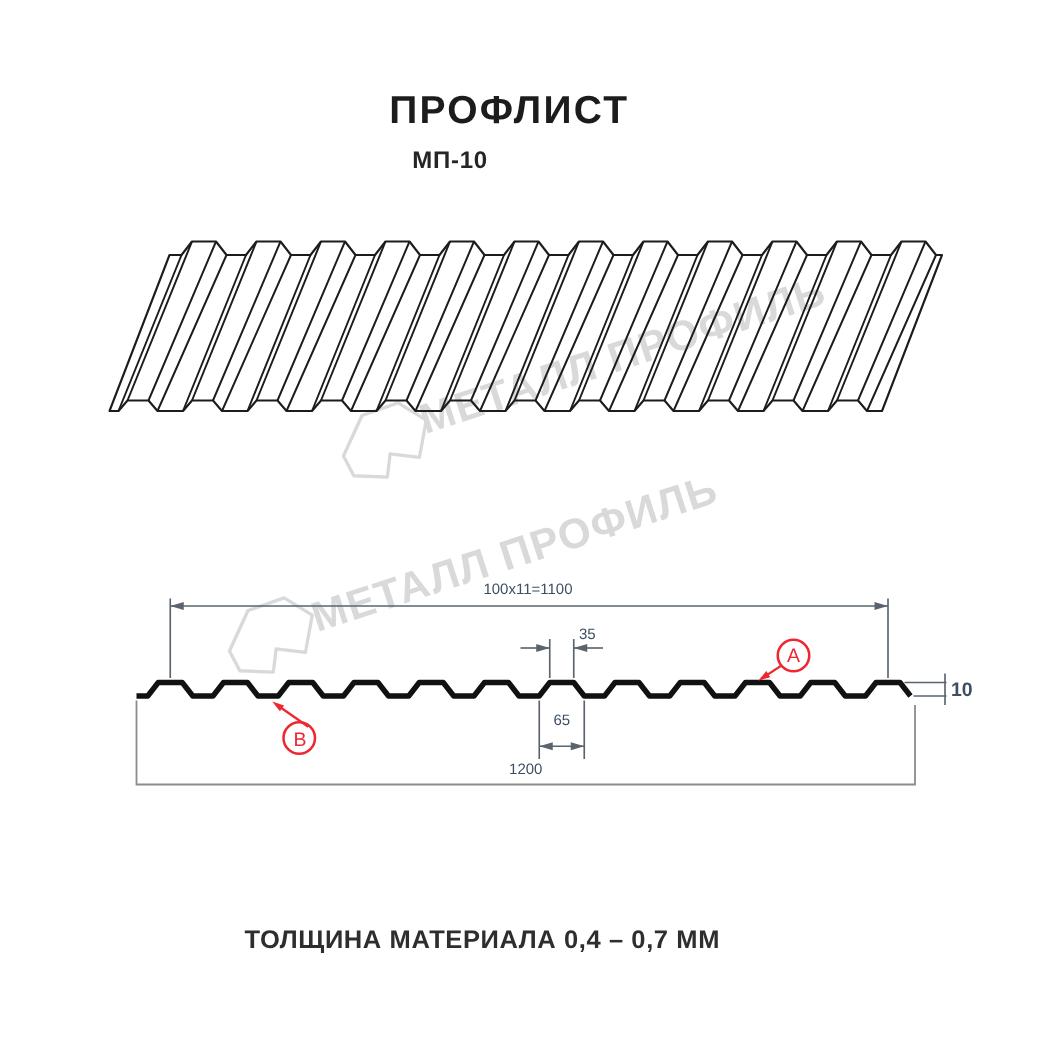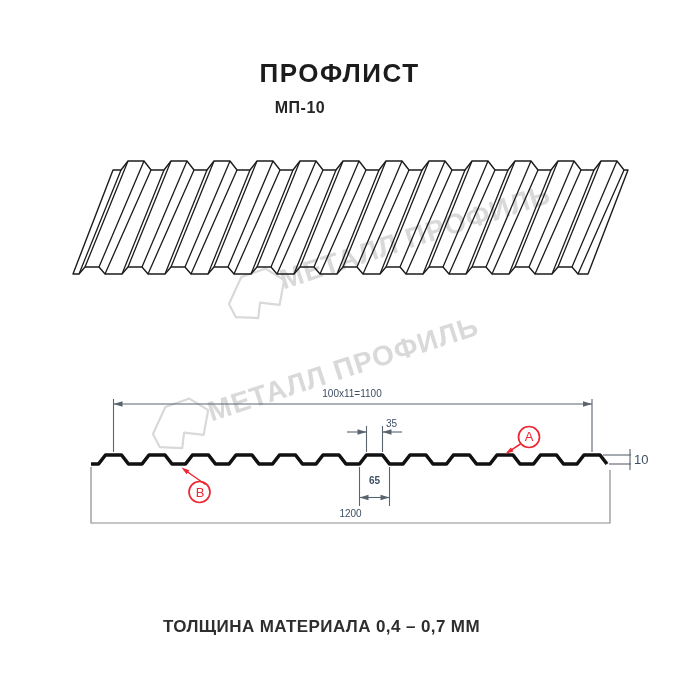--- a/index.html
+++ b/index.html
@@ -27,22 +27,22 @@
   .wm2-text{left:214px;top:395px;}
   .wm-logo{z-index:1;}
   .wm1-logo{left:224px;top:268px;transform:rotate(-8deg);}
   .wm2-logo{left:148px;top:398px;transform:rotate(-8deg);}
   
   #draw{left:0;top:0;z-index:2;}
   
   .dim{font-size:10px;color:#3d4f63;z-index:3;white-space:nowrap;}
   .dim-pitch{left:272px;top:388px;width:160px;text-align:center;}
   .dim-35{left:386px;top:418px;}
-  .dim-65{left:360px;top:475px;width:29px;text-align:center;font-weight:bold;}
-  .dim-10{left:634px;top:452px;font-size:13px;}
+  .dim-65{left:360px;top:475px;width:29px;text-align:center;}
+  .dim-10{left:634px;top:452px;font-size:13px;font-weight:bold;}
   .dim-1200{left:310px;top:508px;width:81px;text-align:center;}
   
   .pt{font-size:13px;color:#ee2733;z-index:3;text-align:center;width:16px;}
   .pt-a{left:521px;top:429px;}
   .pt-b{left:192px;top:485px;}
   
   .footer{
     left:0;top:617px;width:643px;text-align:center;
     font-size:17px;font-weight:bold;letter-spacing:.4px;color:#2e2e2e;z-index:4;
   }

